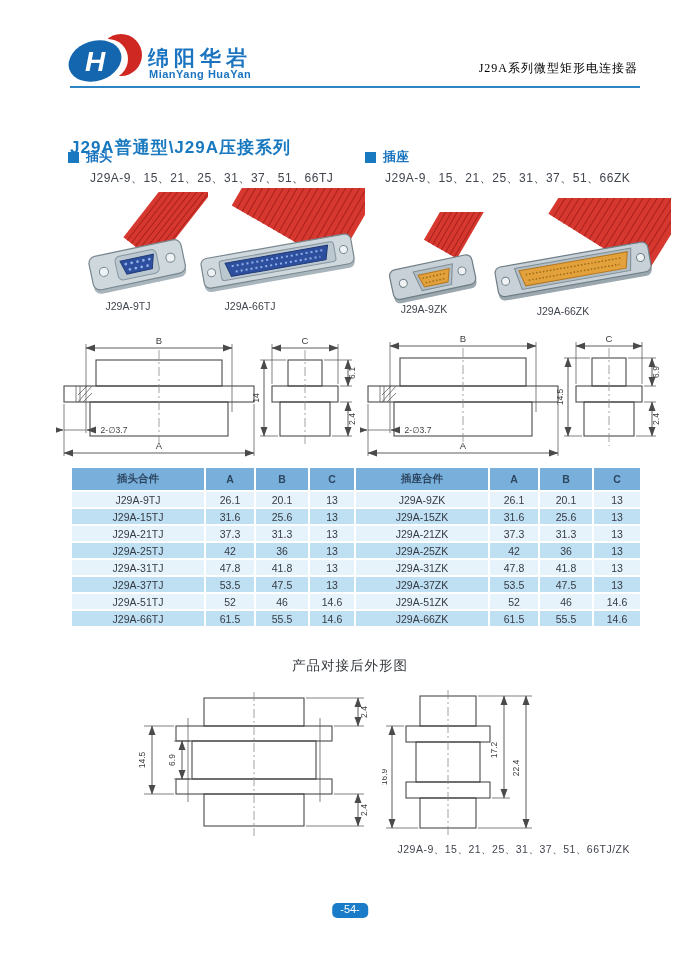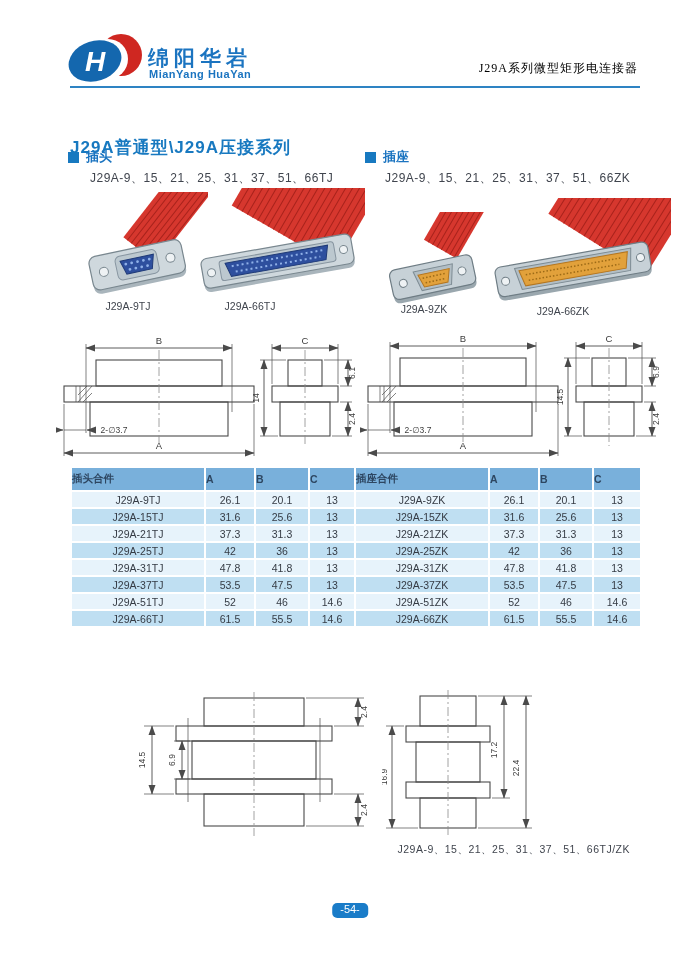--- a/index.html
+++ b/index.html
@@ -17,21 +17,21 @@
   
   .section-title{left:70px;top:108px;font-size:17px;font-weight:bold;color:#1879c0;letter-spacing:1px;margin-top:28px;}
   .sub-head{font-size:13px;font-weight:bold;color:#1b74c0;display:flex;align-items:center;gap:7px;}
   .sub-head .sq{width:11px;height:11px;background:#1879c0;display:inline-block;}
   .models{font-size:12px;color:#40454e;letter-spacing:.5px;}
   .prod-label{font-size:10.5px;color:#40454e;width:110px;text-align:center;}
   
   .spec-table{position:absolute;left:70px;top:466px;width:570px;border-collapse:collapse;
               table-layout:fixed;font-size:10.5px;}
   .spec-table th{background:#79b0db;color:#2d4661;font-weight:bold;height:22px;
-                 border:2px solid #fff;padding:0;text-align:left;}
+                 border:2px solid #fff;padding:0;text-align:center;}
   .spec-table td{height:15px;text-align:center;color:#353b44;border:2px solid #fff;padding:0;}
   .spec-table tbody tr:nth-child(odd) td{background:#e7f3fb;}
   .spec-table tbody tr:nth-child(even) td{background:#bfdff2;}
   
   .mated-title{left:0;top:657px;width:700px;text-align:center;font-size:13.5px;color:#33373c;letter-spacing:1px;}
   .mated-caption{left:70px;top:843px;width:560px;text-align:right;font-size:10.5px;color:#40454e;letter-spacing:.5px;}
   .page-badge{left:50%;top:903px;transform:translateX(-50%);background:#1a7cc8;color:#fff;
               font-size:11px;padding:0 8px 3px;border-radius:5px;}
   
   svg .ol{fill:none;stroke:#4a4a4a;stroke-width:1.1;}
@@ -350,20 +350,21 @@
           <td>55.5</td>
           <td>14.6</td>
           <td>J29A-66ZK</td>
           <td>61.5</td>
           <td>55.5</td>
           <td>14.6</td>
         </tr>
       </tbody>
   </table>
 
+  <div class="abs mated-title">产品对接后外形图</div>
 
   <svg class="abs" style="left:136px;top:690px" width="240" height="150" viewBox="0 0 240 150">
     <defs>
       <marker id="arrF" viewBox="0 0 10 10" refX="9" refY="5" markerWidth="10" markerHeight="10" orient="auto-start-reverse" markerUnits="userSpaceOnUse">
         <path d="M0 1.5 L9.5 5 L0 8.5 Z" fill="#4a4a4a"></path>
       </marker>
     </defs>
     <rect class="ol" x="68" y="8" width="100" height="28"></rect>
     <rect class="ol" x="40" y="36" width="156" height="15"></rect>
     <rect class="ol" x="56" y="51" width="124" height="38"></rect>

